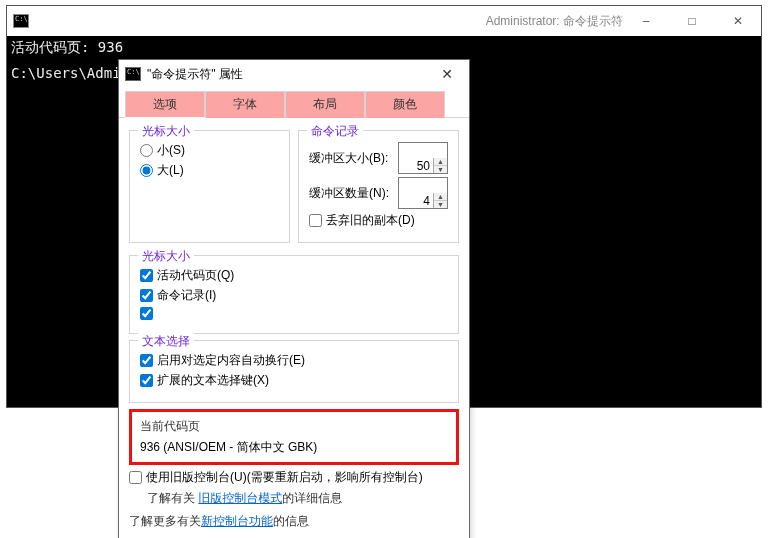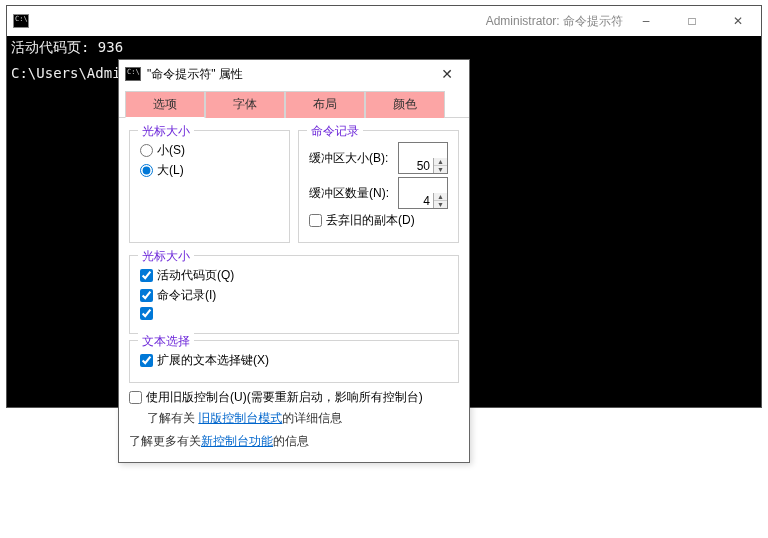--- a/index.html
+++ b/index.html
@@ -293,24 +293,32 @@
         </label>
       <label class="check">
           <input type="checkbox" checked="" style="">
         </label>
     </div>
 
     <div class="groupbox">
       <div class="legend">文本选择</div>
       <label class="check">
           <input type="checkbox" checked="" style="">
+          <span>启用对选定内容自动换行(E)</span>
+        </label>
+      <label class="check">
+          <input type="checkbox" checked="" style="">
           <span>扩展的文本选择键(X)</span>
         </label>
     </div>
 
+    <div class="highlight-box">
+      <div class="codepage-title">当前代码页</div>
+      <div class="codepage-value">936   (ANSI/OEM - 简体中文 GBK)</div>
+    </div>
 
     <label class="check">
       <input type="checkbox" style="">
       <span>使用旧版控制台(U)(需要重新启动，影响所有控制台)</span>
     </label>
     <div class="small-note">
       <span>了解有关</span>
       <a href="#" class="link">旧版控制台模式</a><span>的详细信息</span>
     </div>
 

